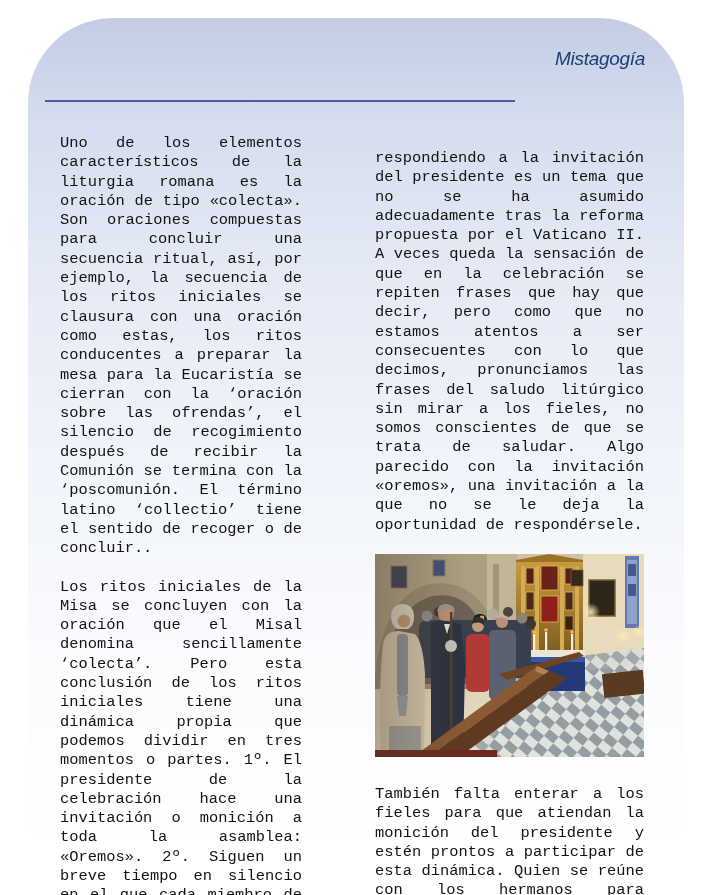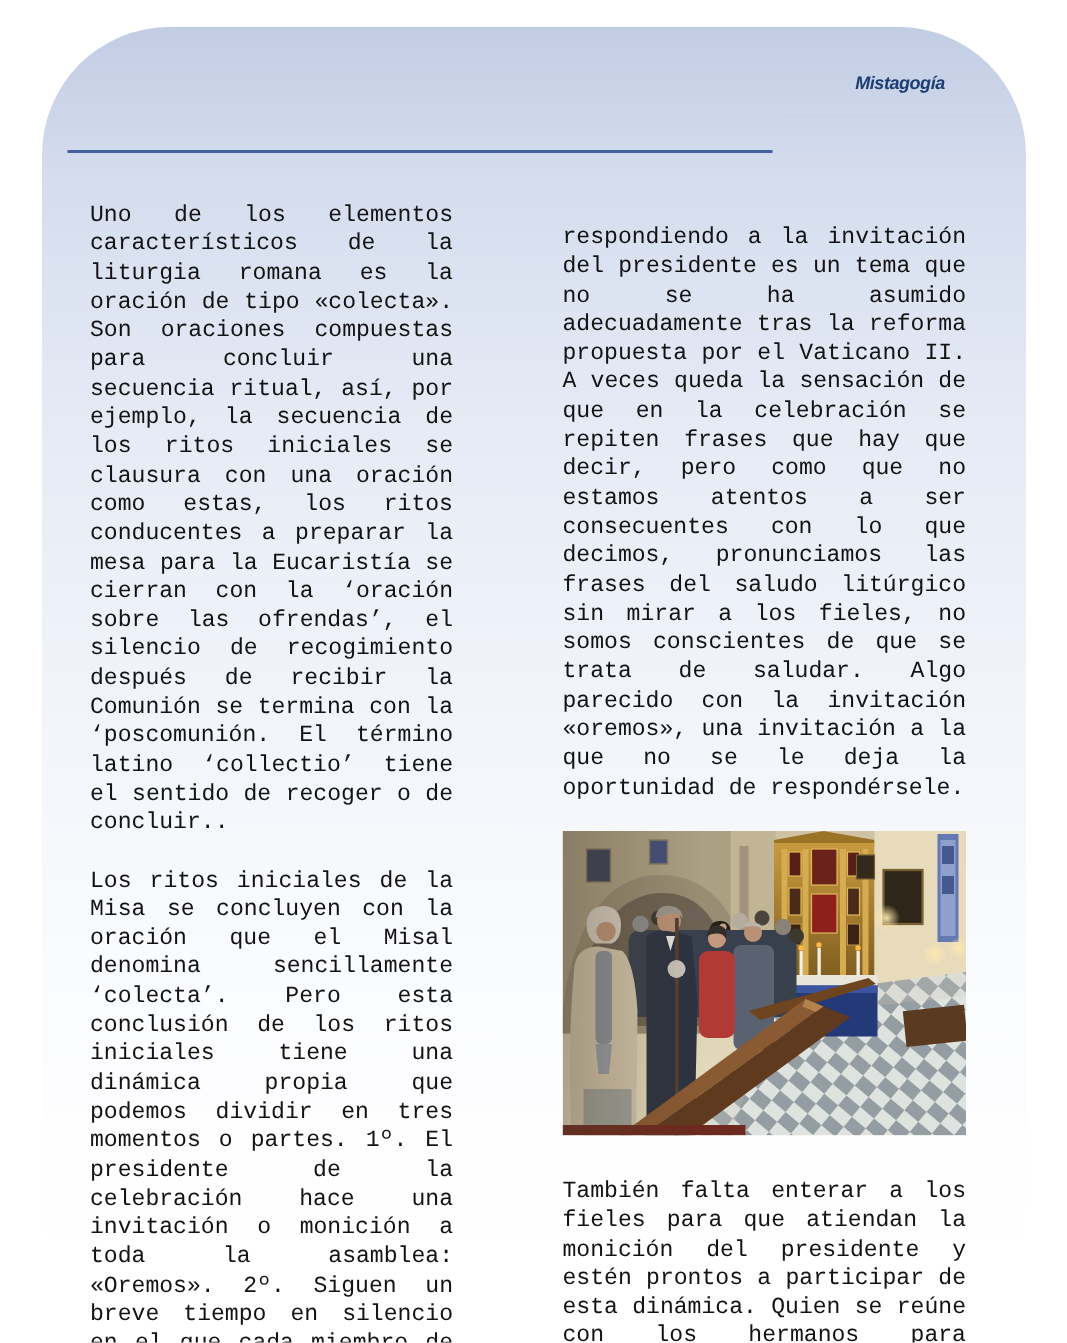--- a/index.html
+++ b/index.html
@@ -11,22 +11,22 @@
   }
   .page{
     position:absolute;left:28px;top:18px;width:656px;height:863px;
     border-radius:85px 85px 68px 68px;
     background:linear-gradient(180deg,#c2cde4 0%,#d5ddee 12%,#e5eaf5 30%,#f1f4fa 52%,#fbfcfe 75%,#ffffff 95%);
   }
   .brand{
     position:absolute;left:492px;top:30px;width:160px;
     text-align:center;
     font-family:"Liberation Sans","DejaVu Sans",sans-serif;
-    font-weight:bold;font-style:italic;
-    font-size:12px;color:#1d3d74;letter-spacing:-0.3px;
+    font-weight:normal;font-style:italic;
+    font-size:19px;color:#1d3d74;letter-spacing:-0.3px;
   }
   .brand-rule{
     position:absolute;left:492px;top:58px;width:160px;height:2px;
     background:#c9d6ea;
   }
   .page-title{
     position:absolute;left:17px;top:40px;margin:0;
     font-size:33px;font-weight:bold;color:#1d3d74;
     letter-spacing:0.3px;white-space:nowrap;
   }

